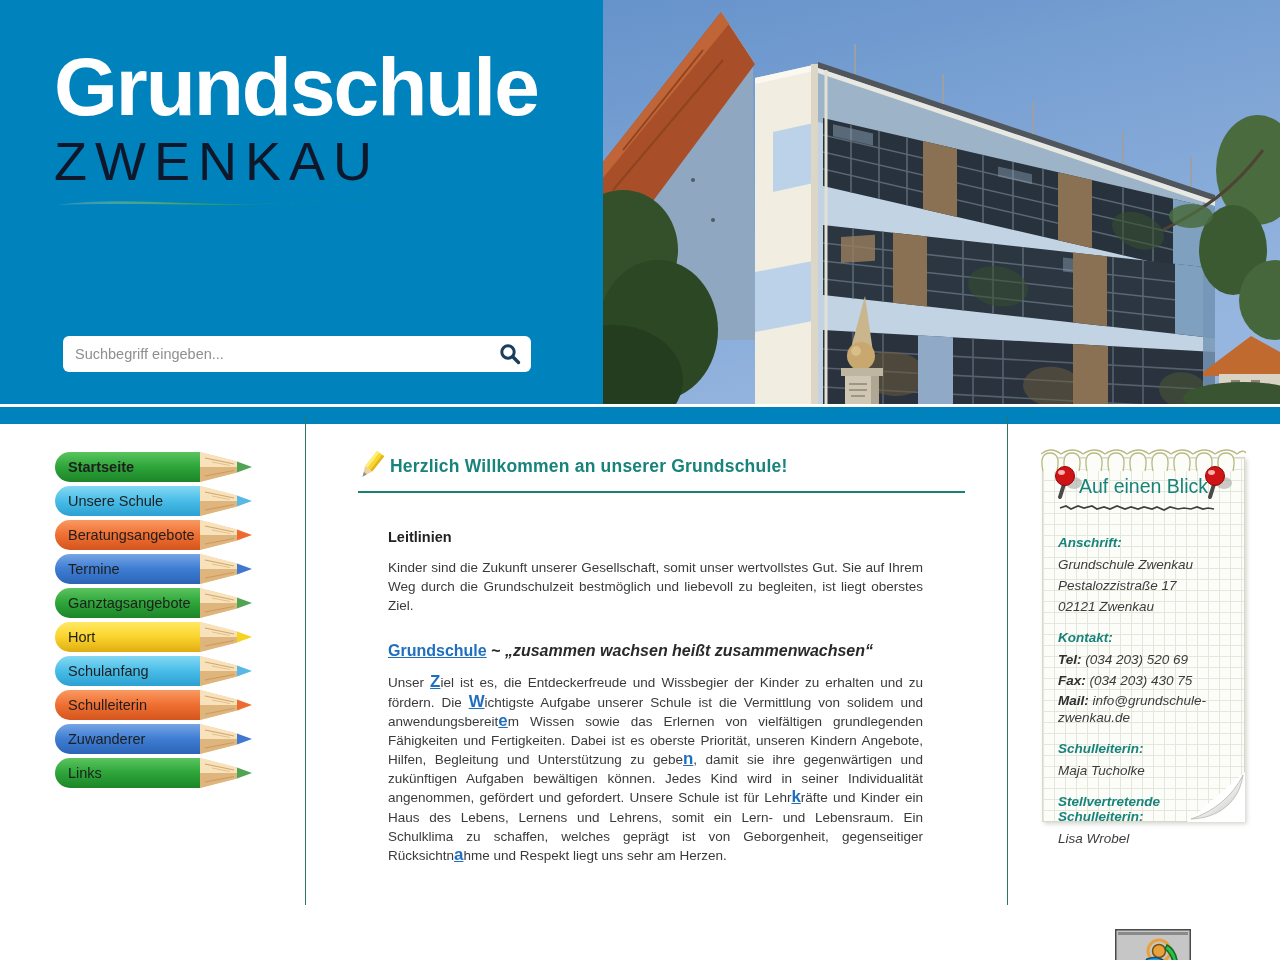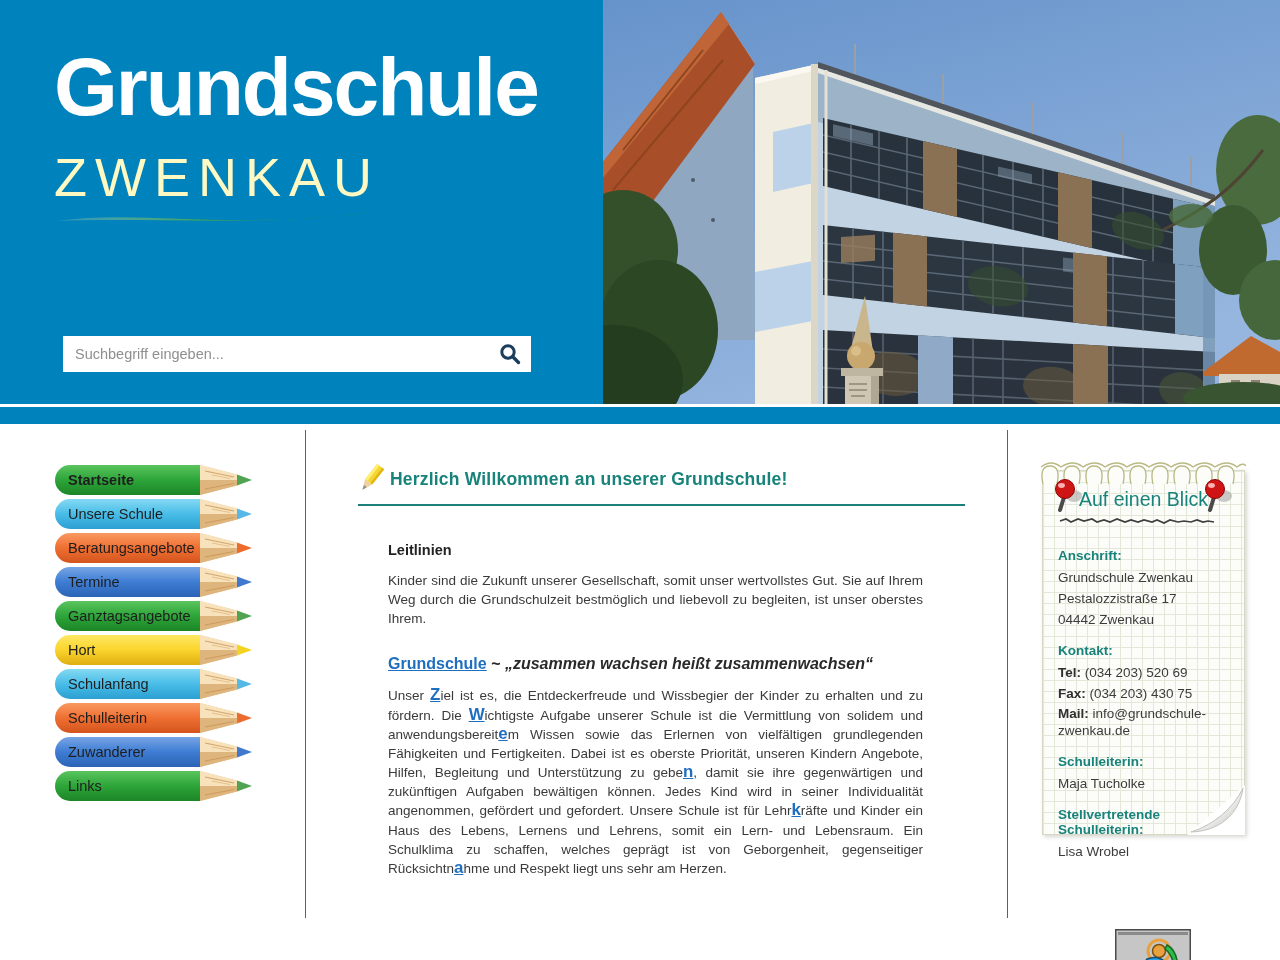--- a/index.html
+++ b/index.html
@@ -5,32 +5,32 @@
   html,body{margin:0;padding:0;}
   body{
     width:1280px;height:960px;overflow:hidden;position:relative;background:#fff;
     font-family:"Liberation Sans",sans-serif;
   }
   
   .header{position:absolute;top:0;left:0;width:1280px;height:404px;}
   .header-left{position:absolute;top:0;left:0;width:603px;height:404px;background:#0082BD;}
   .logo{position:absolute;left:54px;top:44px;cursor:pointer;}
   .logo-title{font-size:82px;font-weight:bold;color:#fff;letter-spacing:-2px;line-height:1.05;}
-  .logo-sub{font-size:54px;font-weight:normal;color:#fef9c3;letter-spacing:8px;line-height:1.0;margin-top:20px;}
+  .logo-sub{font-size:54px;font-weight:normal;color:#0f172a;letter-spacing:8px;line-height:1.0;margin-top:4px;}
   .swoosh{display:block;margin-top:2px;}
-  .search-box{position:absolute;left:63px;top:336px;width:468px;height:36px;background:#fff;display:flex;align-items:flex-start;}
+  .search-box{position:absolute;left:63px;top:336px;width:468px;height:36px;background:#fff;display:flex;align-items:flex-start;border-radius:6px;}
   .search-box input{border:none;outline:none;flex:1;height:100%;padding:0 12px;font-size:14.5px;color:#444;font-family:"Liberation Sans",sans-serif;background:transparent;}
   .search-box input::placeholder{color:#8F8F8F;}
   .search-btn{width:42px;height:100%;background:transparent;border:none;cursor:pointer;display:flex;align-items:center;justify-content:center;padding:0;}
   .header-photo{position:absolute;left:603px;top:0;width:677px;height:404px;overflow:hidden;}
   .header-photo svg{display:block;}
   .blue-bar{position:absolute;top:407px;left:0;width:1280px;height:17px;background:#0082BD;}
 
   
-  .content{position:absolute;top:424px;left:0;width:1280px;height:536px;}
+  .content{position:absolute;top:411px;left:0;width:1280px;height:536px;}
   .v-div{position:absolute;top:6px;height:488px;width:1px;background:#2A7A63;}
   .v-div-left{left:305px;}
   .v-div-right{left:1007px;}
 
   
   .sidebar{position:absolute;left:55px;top:41px;width:250px;}
   .pencil{display:flex;height:30px;margin-bottom:4px;width:197px;text-decoration:none;cursor:pointer;align-items:stretch;}
   .pencil-body{width:145px;box-sizing:border-box;border-radius:15px 0 0 15px;display:flex;align-items:center;padding-left:13px;
     font-size:14.5px;color:#1E1E1E;
     background:linear-gradient(to bottom,var(--c-top) 0%,var(--c-mid) 48%,var(--c-bot) 100%);}
@@ -58,21 +58,21 @@
     background-color:#FCFCF8;
     background-image:linear-gradient(to right,#E4E8DA 1px,transparent 1px),linear-gradient(to bottom,#E4E8DA 1px,transparent 1px);
     background-size:11px 11px;
     border:1px solid #D9D9C5;box-shadow:2px 2px 4px rgba(110,110,95,.28);}
   .scallops{position:absolute;left:-2px;top:-13px;}
   .pin{position:absolute;width:30px;height:38px;}
   .pin-left{left:10px;top:7px;}
   .pin-right{left:160px;top:7px;}
   .note-title{margin-top:17px;text-align:center;color:#17837B;font-size:19.5px;font-weight:normal;}
   .squiggle{display:block;margin:5px auto 0;}
-  .note-body{padding:8px 8px 0 15px;}
+  .note-body{padding:8px 8px 0 15px;font-style:italic;}
   .note-sec-title{color:#17837B;font-weight:bold;font-size:13.5px;margin:14px 0 7px 0;}
   .note-line{font-size:13.5px;color:#3C3C3C;margin:0 0 4px 0;line-height:1.25;}
   .note-line b{color:#2F2F2F;}
   .curl{position:absolute;right:-1px;bottom:-1px;}
 
   
   .coat{position:absolute;left:1115px;top:929px;width:76px;height:76px;cursor:pointer;}
 </style>
 </head>
 <body>
@@ -392,21 +392,21 @@
           <polygon points="9,21.5 18,21.5 13.5,31.5" fill="#EFD0A0"></polygon>
           <polygon points="11.7,26.8 15.3,26.8 13.5,31.5" fill="#8D8D8D"></polygon>
         </g>
       </svg>
       <h1 class="page-title">Herzlich Willkommen an unserer Grundschule!</h1>
     </div>
     <hr class="rule">
 
     <div class="main-inner">
       <h2 class="leit">Leitlinien</h2>
-      <p class="just">Kinder sind die Zukunft unserer Gesellschaft, somit unser wertvollstes Gut. Sie auf Ihrem Weg durch die Grundschulzeit bestmöglich und liebevoll zu begleiten, ist unser oberstes Ihrem.</p>
+      <p class="just">Kinder sind die Zukunft unserer Gesellschaft, somit unser wertvollstes Gut. Sie auf Ihrem Weg durch die Grundschulzeit bestmöglich und liebevoll zu begleiten, ist liegt oberstes Ziel.</p>
 
       <div class="motto">
         <a>Grundschule</a><span class="sep"> ~ </span><span class="quote">„zusammen wachsen heißt zusammenwachsen“</span>
       </div>
 
       <p class="just">Unser <span class="hl">Z</span>iel ist es, die Entdeckerfreude und Wissbegier der Kinder zu erhalten und zu fördern. Die <span class="hl">W</span>ichtigste Aufgabe unserer Schule ist die Vermittlung von solidem und anwendungsbereit<span class="hl">e</span>m Wissen sowie das Erlernen von vielfältigen grundlegenden Fähigkeiten und Fertigkeiten. Dabei ist es oberste Priorität, unseren Kindern Angebote, Hilfen, Begleitung und Unterstützung zu gebe<span class="hl">n</span>, damit sie ihre gegenwärtigen und zukünftigen Aufgaben bewältigen können. Jedes Kind wird in seiner Individualität angenommen, gefördert und gefordert. Unsere Schule ist für Lehr<span class="hl">k</span>räfte und Kinder ein Haus des Lebens, Lernens und Lehrens, somit ein Lern- und Lebensraum. Ein Schulklima zu schaffen, welches geprägt ist von Geborgenheit, gegenseitiger Rücksichtn<span class="hl">a</span>hme und Respekt liegt uns sehr am Herzen.</p>
     </div>
   </main>
 
   <aside class="aside">
@@ -443,21 +443,21 @@
 
       <div class="note-title">Auf einen Blick</div>
       <svg class="squiggle" width="172" height="10" viewBox="0 0 172 10">
         <path d="M2,5 l6,-2 l5,3 l7,-3 l6,2 l8,-2 l5,3 l7,-2 l6,2 l7,-3 l8,3 l6,-2 l7,2 l6,-2 l8,2 l5,-2 l7,3 l6,-3 l8,2 l6,-1 l7,1 l6,-2 l6,2 l5,-1 l6,1" fill="none" stroke="#2A2A2A" stroke-width="1.7" opacity="0.9"></path>
       </svg>
 
       <div class="note-body" id="note-sections">
           <div class="note-sec-title">Anschrift:</div>
           <div class="note-line">Grundschule Zwenkau</div>
           <div class="note-line">Pestalozzistraße 17</div>
-          <div class="note-line">04442 Zwenkau</div>
+          <div class="note-line">02121 Zwenkau</div>
           <div class="note-sec-title">Kontakt:</div>
           <div class="note-line"><b>Tel:</b> (034 203) 520 69</div>
           <div class="note-line"><b>Fax:</b> (034 203) 430 75</div>
           <div class="note-line"><b>Mail:</b> info@grundschule-zwenkau.de</div>
           <div class="note-sec-title">Schulleiterin:</div>
           <div class="note-line">Maja Tucholke</div>
           <div class="note-sec-title">Stellvertretende Schulleiterin:</div>
           <div class="note-line">Lisa Wrobel</div>
         </div>
 

